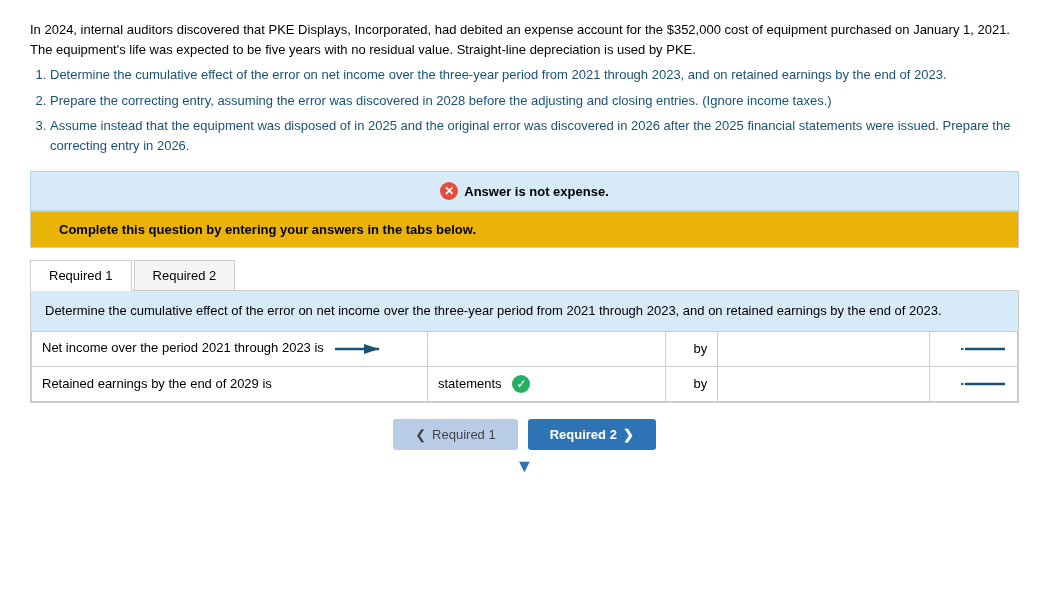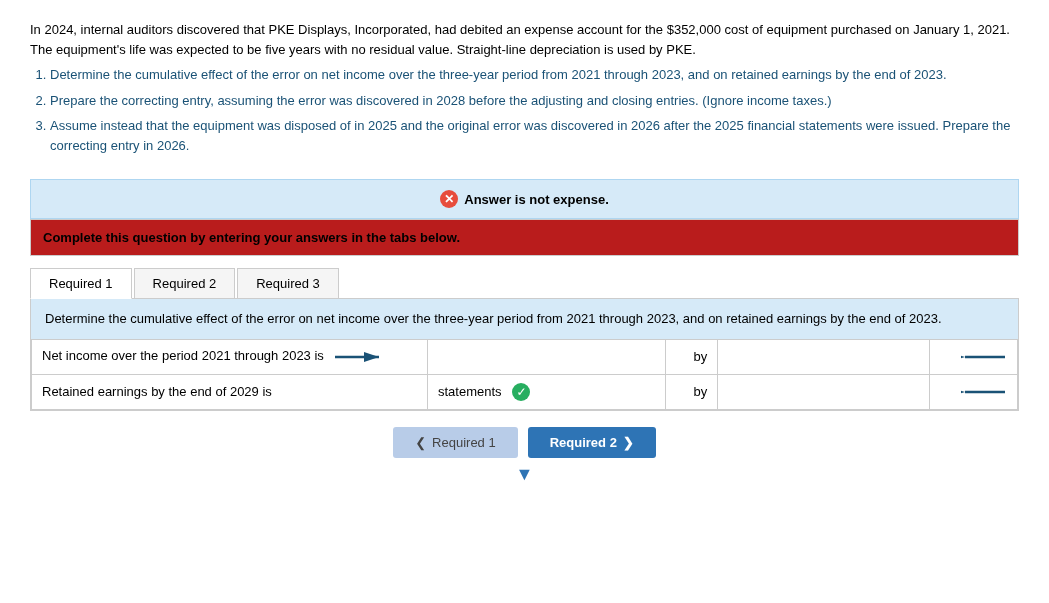--- a/index.html
+++ b/index.html
@@ -5,21 +5,21 @@
     * { box-sizing: border-box; margin: 0; padding: 0; }
     body {
       font-family: Arial, sans-serif;
       font-size: 13px;
       background: #fff;
       color: #000;
       padding: 20px 30px;
     }
 
     .question-text {
-      margin-bottom: 24px;
+      margin-bottom: 16px;
       line-height: 1.5;
     }
     .question-text strong {
       display: block;
       margin-top: 6px;
     }
     .question-text ol {
       margin-left: 20px;
       margin-top: 6px;
     }
@@ -47,23 +47,23 @@
       width: 18px;
       height: 18px;
       background: #e74c3c;
       border-radius: 50%;
       color: white;
       font-weight: bold;
       font-size: 12px;
     }
 
     .complete-instruction {
-      background: #b91c1c;
+      background: #eab308;
       border: 1px solid #ccc;
-      padding: 10px 12px;
+      padding: 10px 28px;
       margin-bottom: 0;
       font-weight: bold;
     }
 
     .tabs-container {
       margin-top: 12px;
     }
 
     .tabs-row {
       display: flex;
@@ -206,23 +206,20 @@
   <span>Complete this question by entering your answers in the tabs below.</span>
 </div>
 
 <div class="tabs-container">
   <div class="tabs-row">
     <div class="tab active">
       <span>Required 1</span>
     </div>
     <div class="tab">
       <span>Required 2</span>
-    </div>
-    <div class="tab">
-      <span>Required 3</span>
     </div>
   </div>
 
   <div class="tab-content">
 
     <div class="tab-description">
       <span>Determine the cumulative effect of the error on net income over the three-year period from 2021 through 2023, and on retained earnings by the end of 2023.</span>
     </div>
 
     <div class="table-wrapper">

